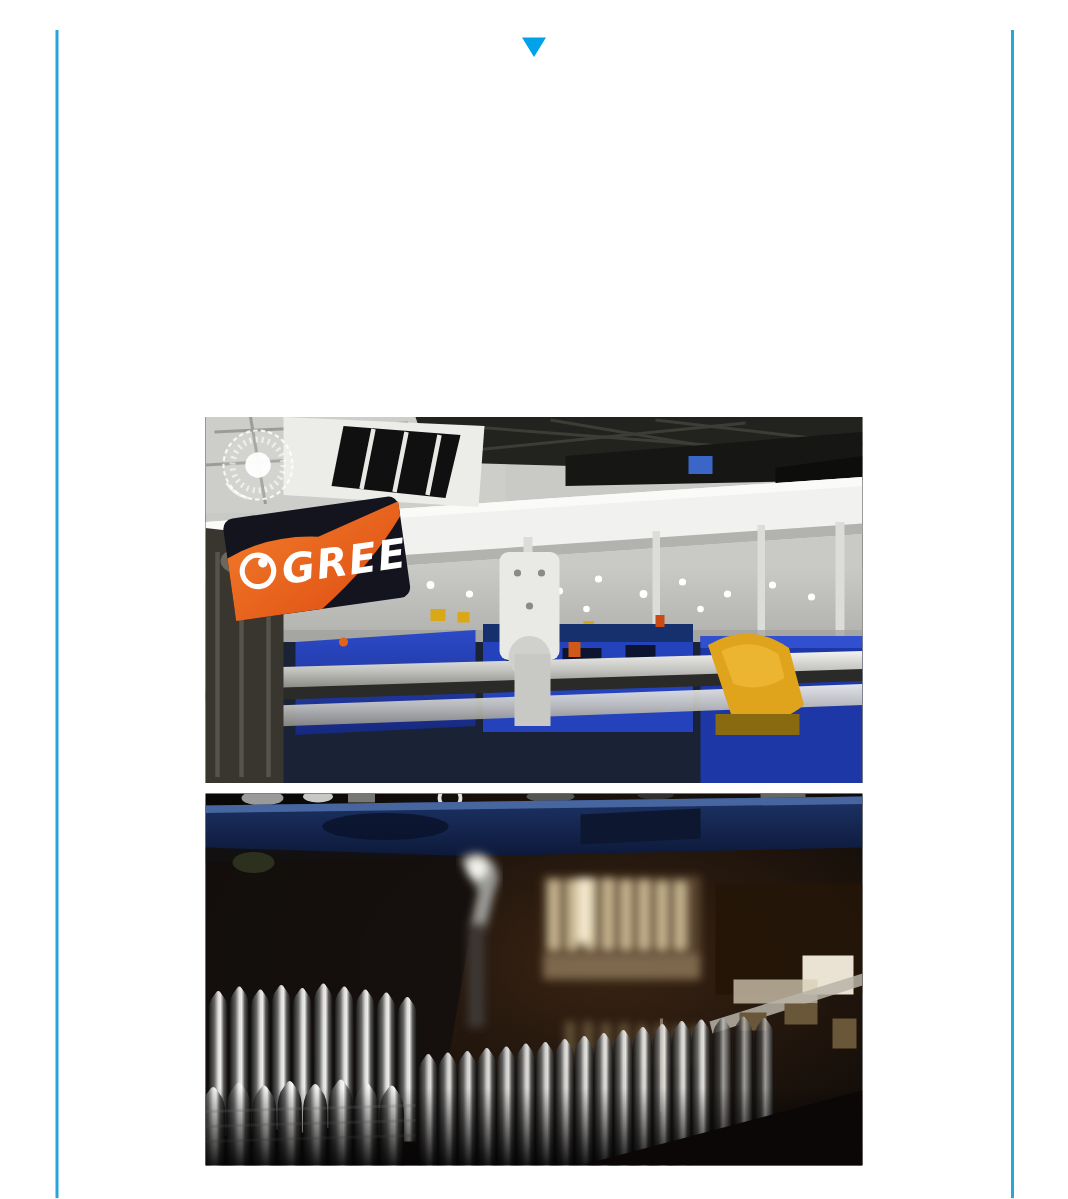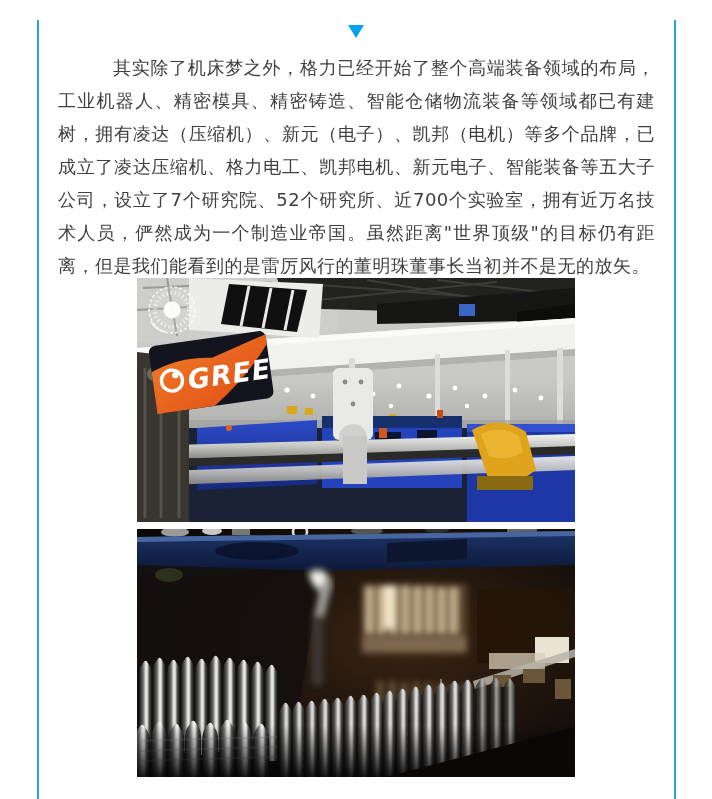--- a/index.html
+++ b/index.html
@@ -21,21 +21,20 @@
 </style>
 </head>
 <body>
 
 <div class="page">
 
   <div class="frame-line left"></div>
   <div class="frame-line right"></div>
   <div class="divider-triangle"></div>
 
-  <p class="article-text">其实除了机床梦之外，格力已经开始了整个高端装备领域的布局，工业机器人、精密模具、精密铸造、智能仓储物流装备等领域都已有建树，拥有凌达（压缩机）、新元（电子）、凯邦（电机）等多个品牌，已成立了凌达压缩机、格力电工、凯邦电机、新元电子、智能装备等五大子公司，设立了7个研究院、52个研究所、近700个实验室，拥有近万名技术人员，俨然成为一个制造业帝国。虽然距离"世界顶级"的目标仍有距离，但是我们能看到的是雷厉风行的董明珠董事长当初并不是无的放矢。</p>
 
   <figure class="photo photo1">
     <svg viewBox="0 0 438 244" preserveAspectRatio="none">
       <defs>
         <linearGradient id="hallG" x1="0" y1="0" x2="0" y2="1">
           <stop offset="0" stop-color="#c9cac6"></stop>
             <stop offset="1" stop-color="#a9aaa6"></stop>
         </linearGradient>
         <linearGradient id="railG" x1="0" y1="0" x2="0" y2="1">
           <stop offset="0" stop-color="#f2f2f0"></stop>

